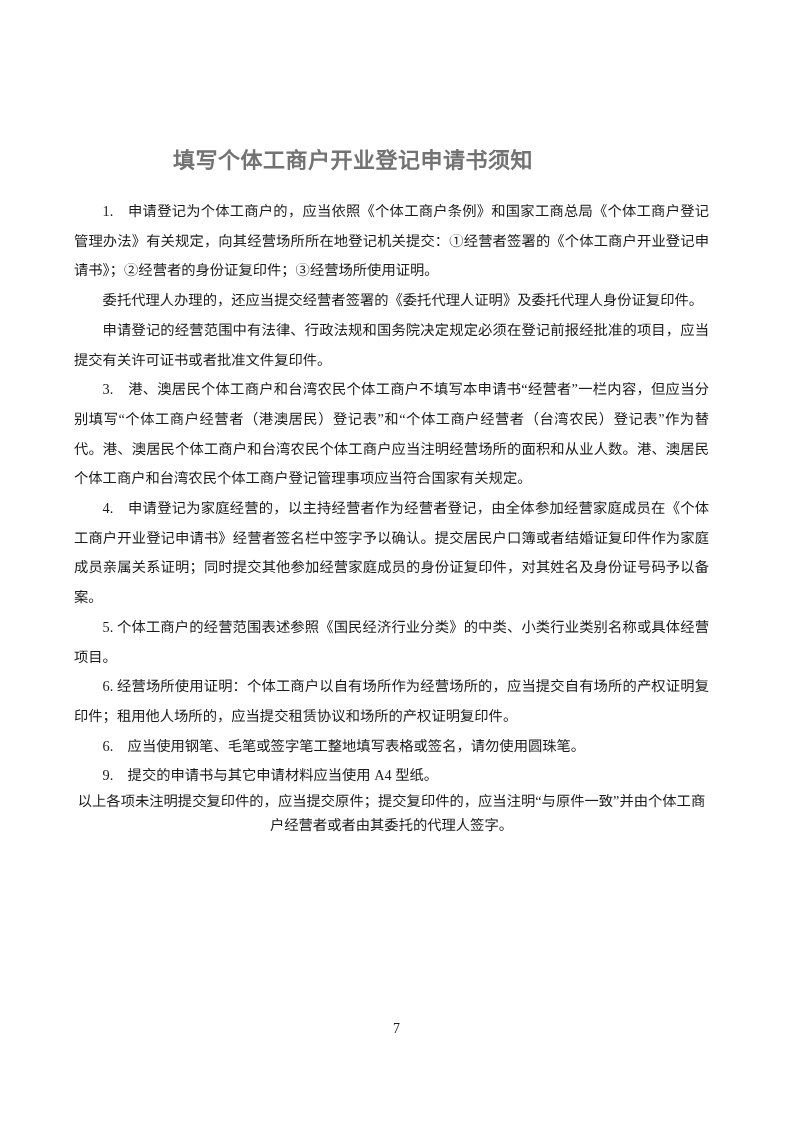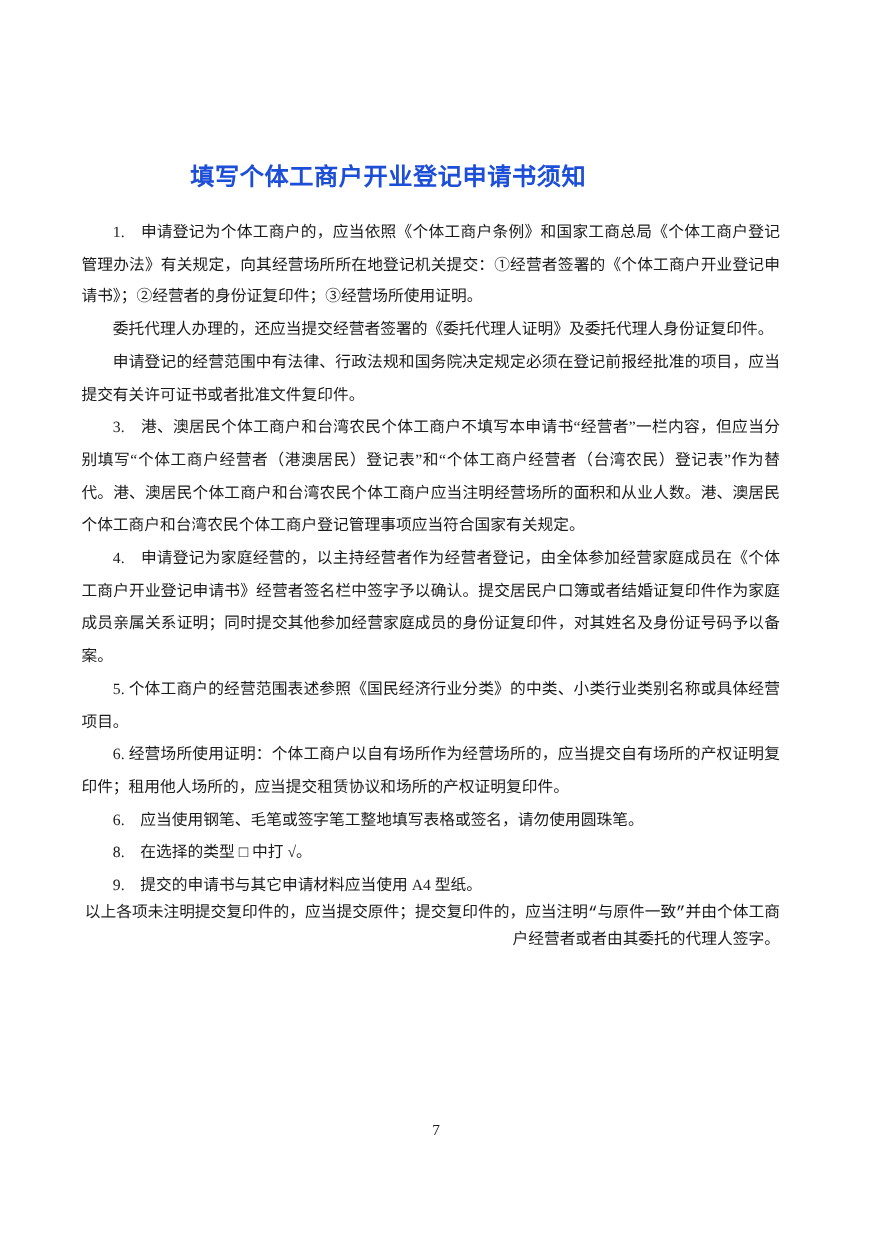--- a/index.html
+++ b/index.html
@@ -18,41 +18,40 @@
   }
   .title {
     margin: 0 0 0 74px;
     padding: 132px 77px 0 0;
     width: 558px;
     text-align: center;
     font-size: 22px;
     font-weight: bold;
     line-height: 58px;
     letter-spacing: 0.5px;
-    color: #1d4ed8;
+    color: #737373;
   }
   .notice-body {
     margin: 7px 0 0 74px;
     width: 635px;
     font-size: 14.3px;
     line-height: 29.7px;
     color: #1a1a1a;
   }
   .para {
     margin: 0;
     text-indent: 2em;
     text-align: justify;
     text-justify: inter-ideograph;
   }
   .para.closing {
     margin-top: -2px;
     text-indent: 0;
-    text-align: right;
+    text-align: center;
     line-height: 24px;
-    font-family: Liberation Mono, monospace;
   }
   .page-number {
     position: absolute;
     top: 1020px;
     left: 0;
     width: 100%;
     text-align: center;
     font-size: 14px;
     line-height: 18px;
     color: #1a1a1a;
@@ -66,19 +65,18 @@
 
   <div class="notice-body" id="notice-body">
       <p class="para">1.　申请登记为个体工商户的，应当依照《个体工商户条例》和国家工商总局《个体工商户登记管理办法》有关规定，向其经营场所所在地登记机关提交：①经营者签署的《个体工商户开业登记申请书》；②经营者的身份证复印件；③经营场所使用证明。</p>
       <p class="para">委托代理人办理的，还应当提交经营者签署的《委托代理人证明》及委托代理人身份证复印件。</p>
       <p class="para">申请登记的经营范围中有法律、行政法规和国务院决定规定必须在登记前报经批准的项目，应当提交有关许可证书或者批准文件复印件。</p>
       <p class="para">3.　港、澳居民个体工商户和台湾农民个体工商户不填写本申请书“经营者”一栏内容，但应当分别填写“个体工商户经营者（港澳居民）登记表”和“个体工商户经营者（台湾农民）登记表”作为替代。港、澳居民个体工商户和台湾农民个体工商户应当注明经营场所的面积和从业人数。港、澳居民个体工商户和台湾农民个体工商户登记管理事项应当符合国家有关规定。</p>
       <p class="para">4.　申请登记为家庭经营的，以主持经营者作为经营者登记，由全体参加经营家庭成员在《个体工商户开业登记申请书》经营者签名栏中签字予以确认。提交居民户口簿或者结婚证复印件作为家庭成员亲属关系证明；同时提交其他参加经营家庭成员的身份证复印件，对其姓名及身份证号码予以备案。</p>
       <p class="para">5. 个体工商户的经营范围表述参照《国民经济行业分类》的中类、小类行业类别名称或具体经营项目。</p>
       <p class="para">6. 经营场所使用证明：个体工商户以自有场所作为经营场所的，应当提交自有场所的产权证明复印件；租用他人场所的，应当提交租赁协议和场所的产权证明复印件。</p>
       <p class="para">6.　应当使用钢笔、毛笔或签字笔工整地填写表格或签名，请勿使用圆珠笔。</p>
-      <p class="para">8.　在选择的类型 □ 中打 √。</p>
       <p class="para">9.　提交的申请书与其它申请材料应当使用 A4 型纸。</p>
       <p class="para closing">以上各项未注明提交复印件的，应当提交原件；提交复印件的，应当注明“与原件一致”并由个体工商户经营者或者由其委托的代理人签字。</p>
     </div>
 
   <div class="page-number">7</div>
 </div>
 
 </body></html>

